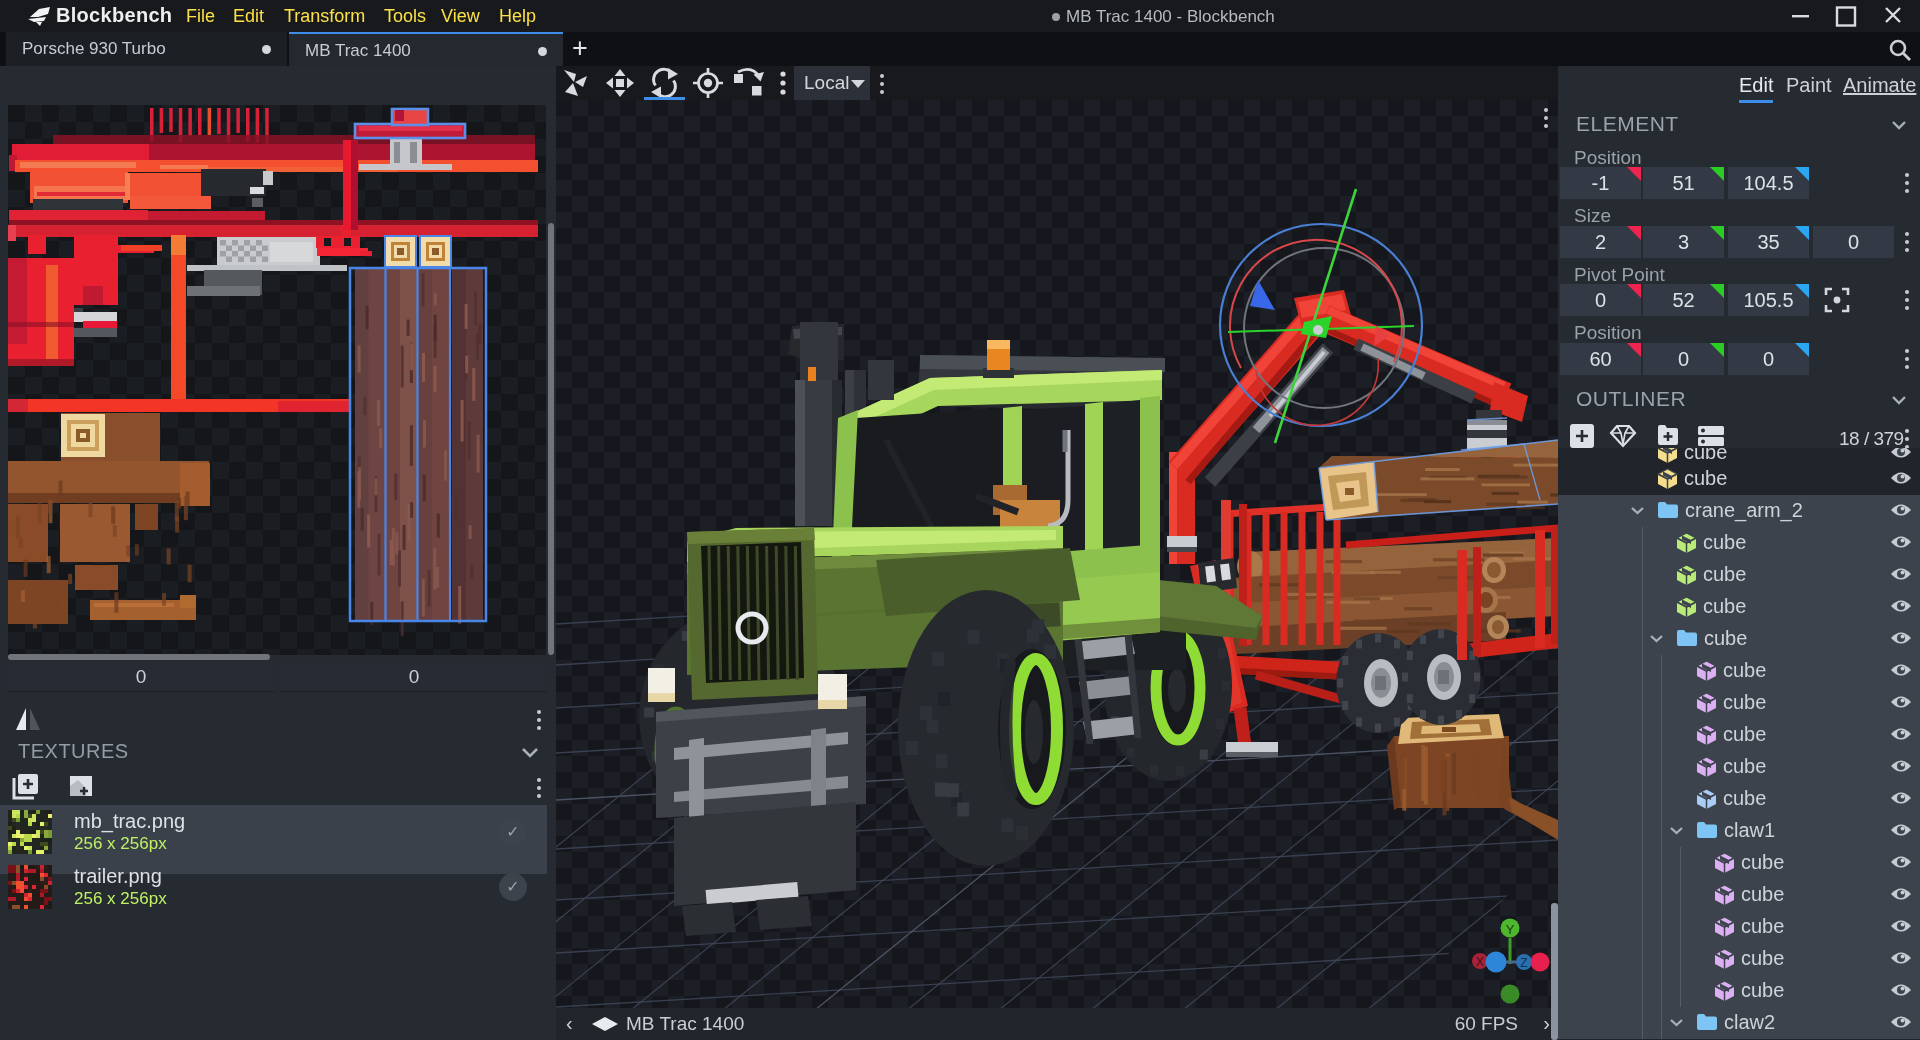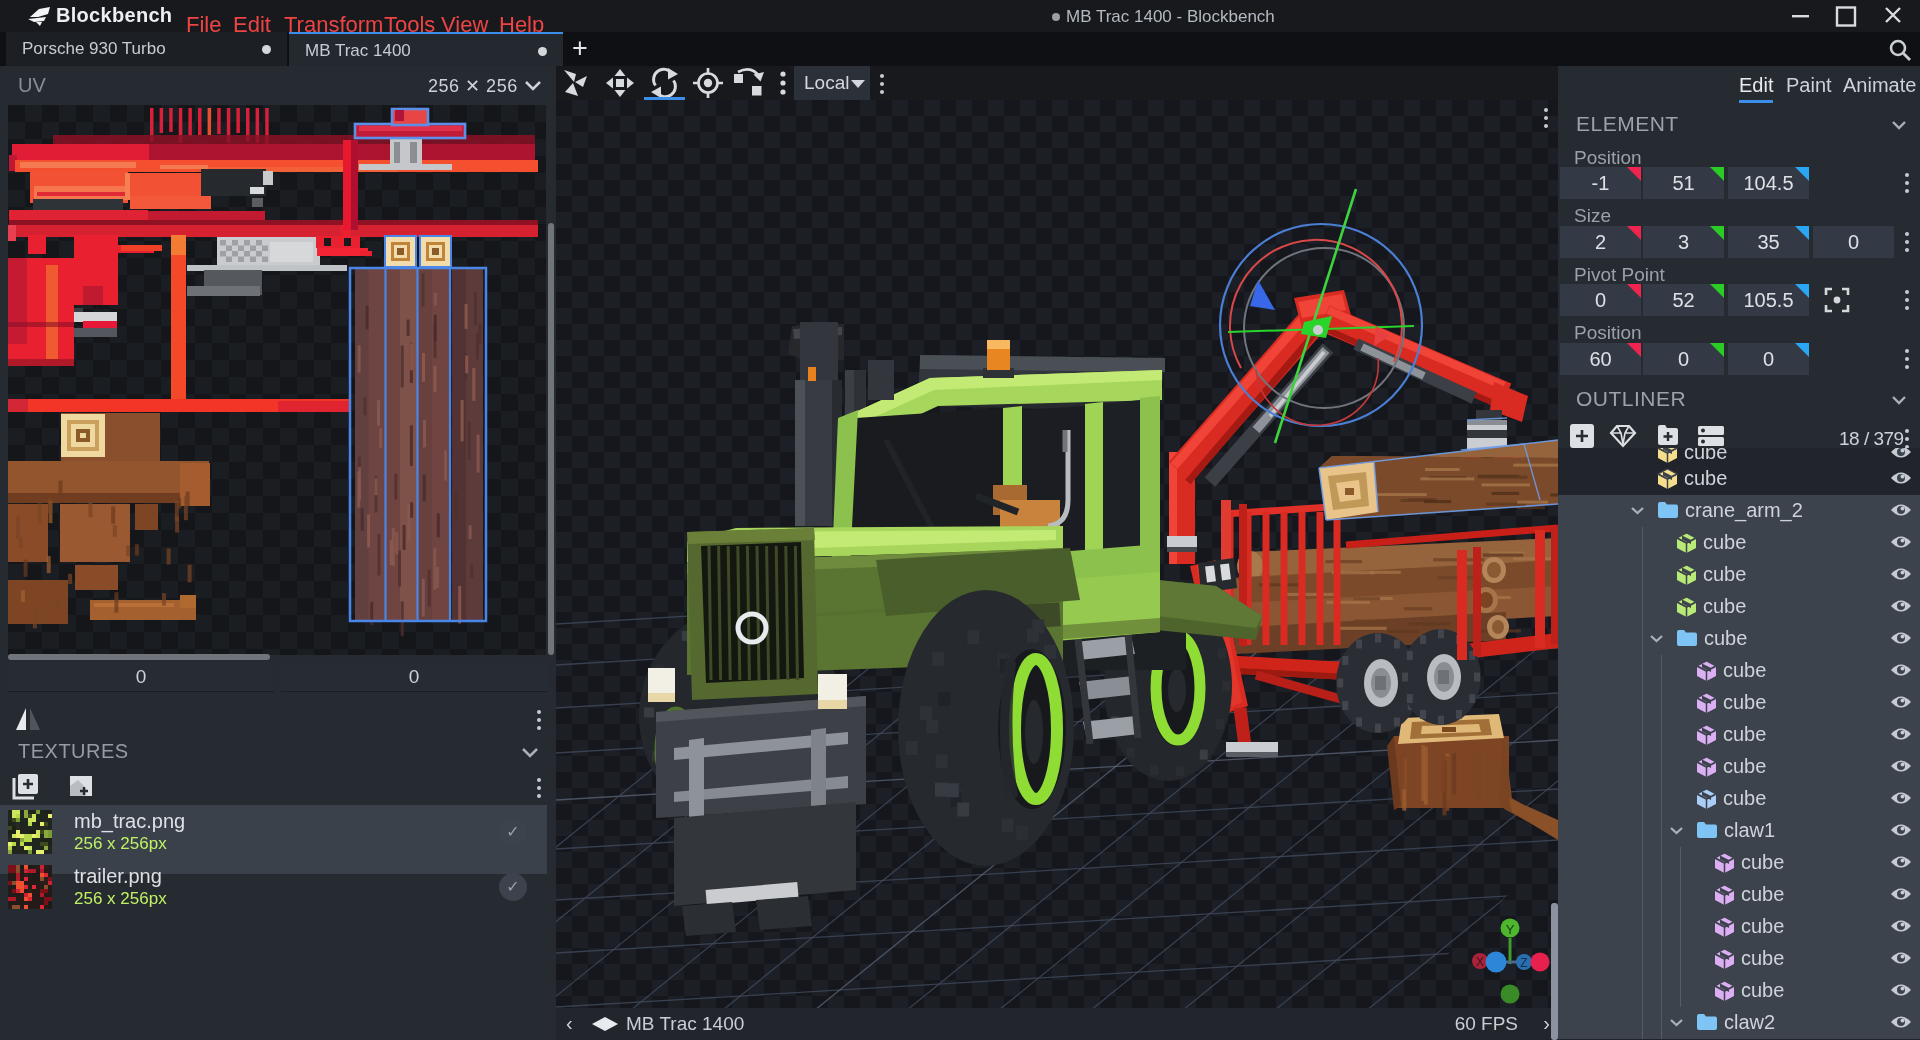--- a/index.html
+++ b/index.html
@@ -4,21 +4,21 @@
 <style>
 * { margin:0; padding:0; box-sizing:border-box; }
 html,body { width:1920px; height:1040px; overflow:hidden; background:#21252b;
   font-family:"Liberation Sans", sans-serif; }
 #app { position:relative; width:1920px; height:1040px; }
 svg { display:block; }
 
 
 #menubar { position:absolute; left:0; top:0; width:1920px; height:32px; background:#17191d; }
 #menubar .brand { position:absolute; left:56px; top:4px; color:#eceef0; font-size:20px; font-weight:bold; letter-spacing:0.3px;}
-.menuitem { position:absolute; top:12px; color:#ef4444; font-size:22px; }
+.menuitem { position:absolute; top:6px; color:#fde047; font-size:18px; }
 #title { position:absolute; top:7px; left:1066px; color:#b4bac1; font-size:17px; }
 #titledot { position:absolute; top:13px; left:1052px; width:8px; height:8px; border-radius:50%; background:#9aa0a8; }
 
 
 #tabbar { position:absolute; left:0; top:32px; width:1920px; height:34px; background:#0e1013; }
 .ptab { position:absolute; top:0; height:34px; font-size:17px; color:#c7ccd3; }
 #tab1 { left:6px; width:281px; background:#1c2025; }
 #tab2 { left:289px; width:274px; background:#24282f; border-top:2px solid #3d8ee9; }
 .ptab .tname { position:absolute; left:16px; top:7px; }
 .tdot { position:absolute; right:16px; top:13px; width:9px; height:9px; border-radius:50%; background:#d4d8dd; }
@@ -60,21 +60,21 @@
 #statusbar { position:absolute; left:0; top:942px; width:1002px; height:32px; background:#22262c; color:#c9ced5; font-size:19px; }
 #statusbar .sb-name { position:absolute; left:70px; top:5px; }
 #statusbar .sb-fps { position:absolute; right:40px; top:5px; }
 #statusbar .sb-l { position:absolute; left:10px; top:4px; font-size:20px; color:#cfd4da;}
 #statusbar .sb-r { position:absolute; right:8px; top:4px; font-size:20px; color:#cfd4da;}
 
 
 .rtab { position:absolute; top:8px; font-size:20px; color:#cdd2d8; }
 #rtab-edit { left:181px; color:#e8eaee; border-bottom:3px solid #3d8ee9; padding-bottom:3px;}
 #rtab-paint { left:228px; }
-#rtab-animate { left:285px; }
+#rtab-animate { left:285px;text-decoration:underline; }
 .sechead { position:absolute; left:18px; color:#9ba2ab; font-size:21px; letter-spacing:0.5px; }
 .chev { position:absolute; color:#aab0b8; font-size:15px; }
 .flabel { position:absolute; left:16px; color:#9aa1a9; font-size:19px; }
 .nfield { position:absolute; width:81px; height:32px; background:#333945; color:#dde1e6; font-size:20px; text-align:center; line-height:32px; }
 .corner { position:absolute; right:0; top:0; width:0; height:0; border-style:solid; border-width:0 14px 14px 0; }
 .cr { border-color:transparent #f0254f transparent transparent; }
 .cg { border-color:transparent #2bcc26 transparent transparent; }
 .cb { border-color:transparent #2aa6f2 transparent transparent; }
 .dots3 { position:absolute; width:4px; }
 .dots3 i { display:block; width:4px; height:4px; border-radius:50%; background:#c8ccd2; margin-bottom:4px; }
@@ -120,27 +120,20 @@
         <span class="tdot"></span>
       </div>
     <div id="tabplus">+</div>
     <svg style="position:absolute;left:1886px;top:4px" width="28" height="28" viewBox="0 0 28 28">
       <circle cx="12" cy="12" r="7" fill="none" stroke="#c9ced4" stroke-width="2.6"></circle>
       <path d="M17.5 17.5 L24 24" stroke="#c9ced4" stroke-width="2.8"></path>
     </svg>
   </div>
 
   <div id="left">
-    <div id="uvhead">
-        <span class="uvtitle">UV</span>
-        <span class="uvsize">256 ✕ 256</span>
-      <svg style="position:absolute;left:524px;top:14px" width="18" height="12" viewBox="0 0 18 12">
-          <path d="M2 2 L9 9 L16 2" fill="none" stroke="#ced2d8" stroke-width="2.5"></path>
-        </svg>
-    </div>
     <div id="uvcanvas">
         <svg width="538" height="550" viewBox="0 0 538 550">
           <rect x="142" y="3" width="3.5" height="34" fill="#d8203a"></rect>
           <rect x="151.6" y="3" width="3.5" height="25" fill="#d8203a"></rect>
           <rect x="161.2" y="3" width="3.5" height="24" fill="#d8203a"></rect>
           <rect x="170.79999999999998" y="3" width="3.5" height="35" fill="#d8203a"></rect>
           <rect x="180.39999999999998" y="3" width="3.5" height="28" fill="#d8203a"></rect>
           <rect x="189.99999999999997" y="3" width="3.5" height="27" fill="#d8203a"></rect>
           <rect x="199.59999999999997" y="3" width="3.5" height="27" fill="#e85030"></rect>
           <rect x="209.19999999999996" y="3" width="3.5" height="26" fill="#d8203a"></rect>

